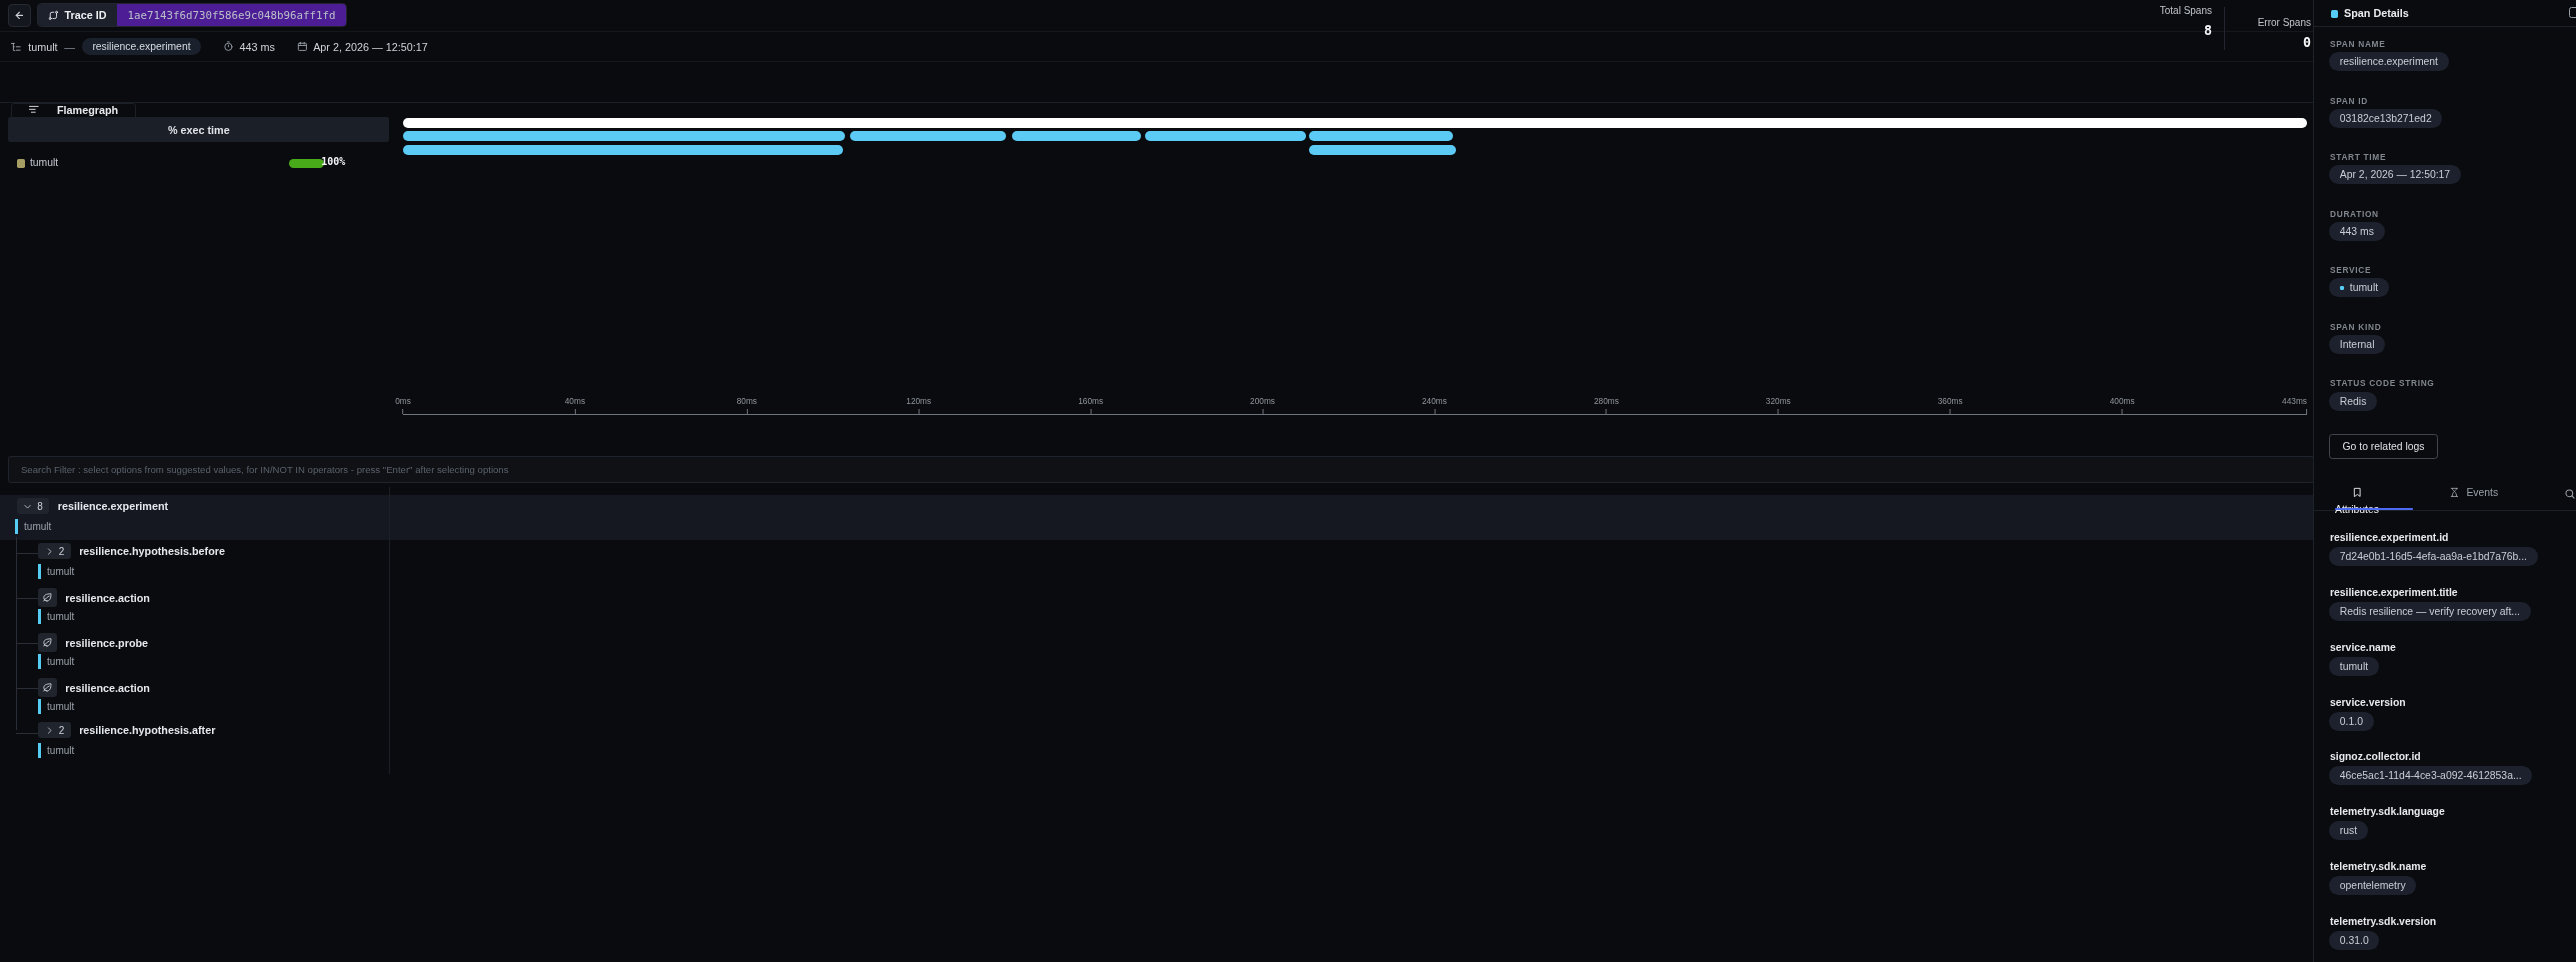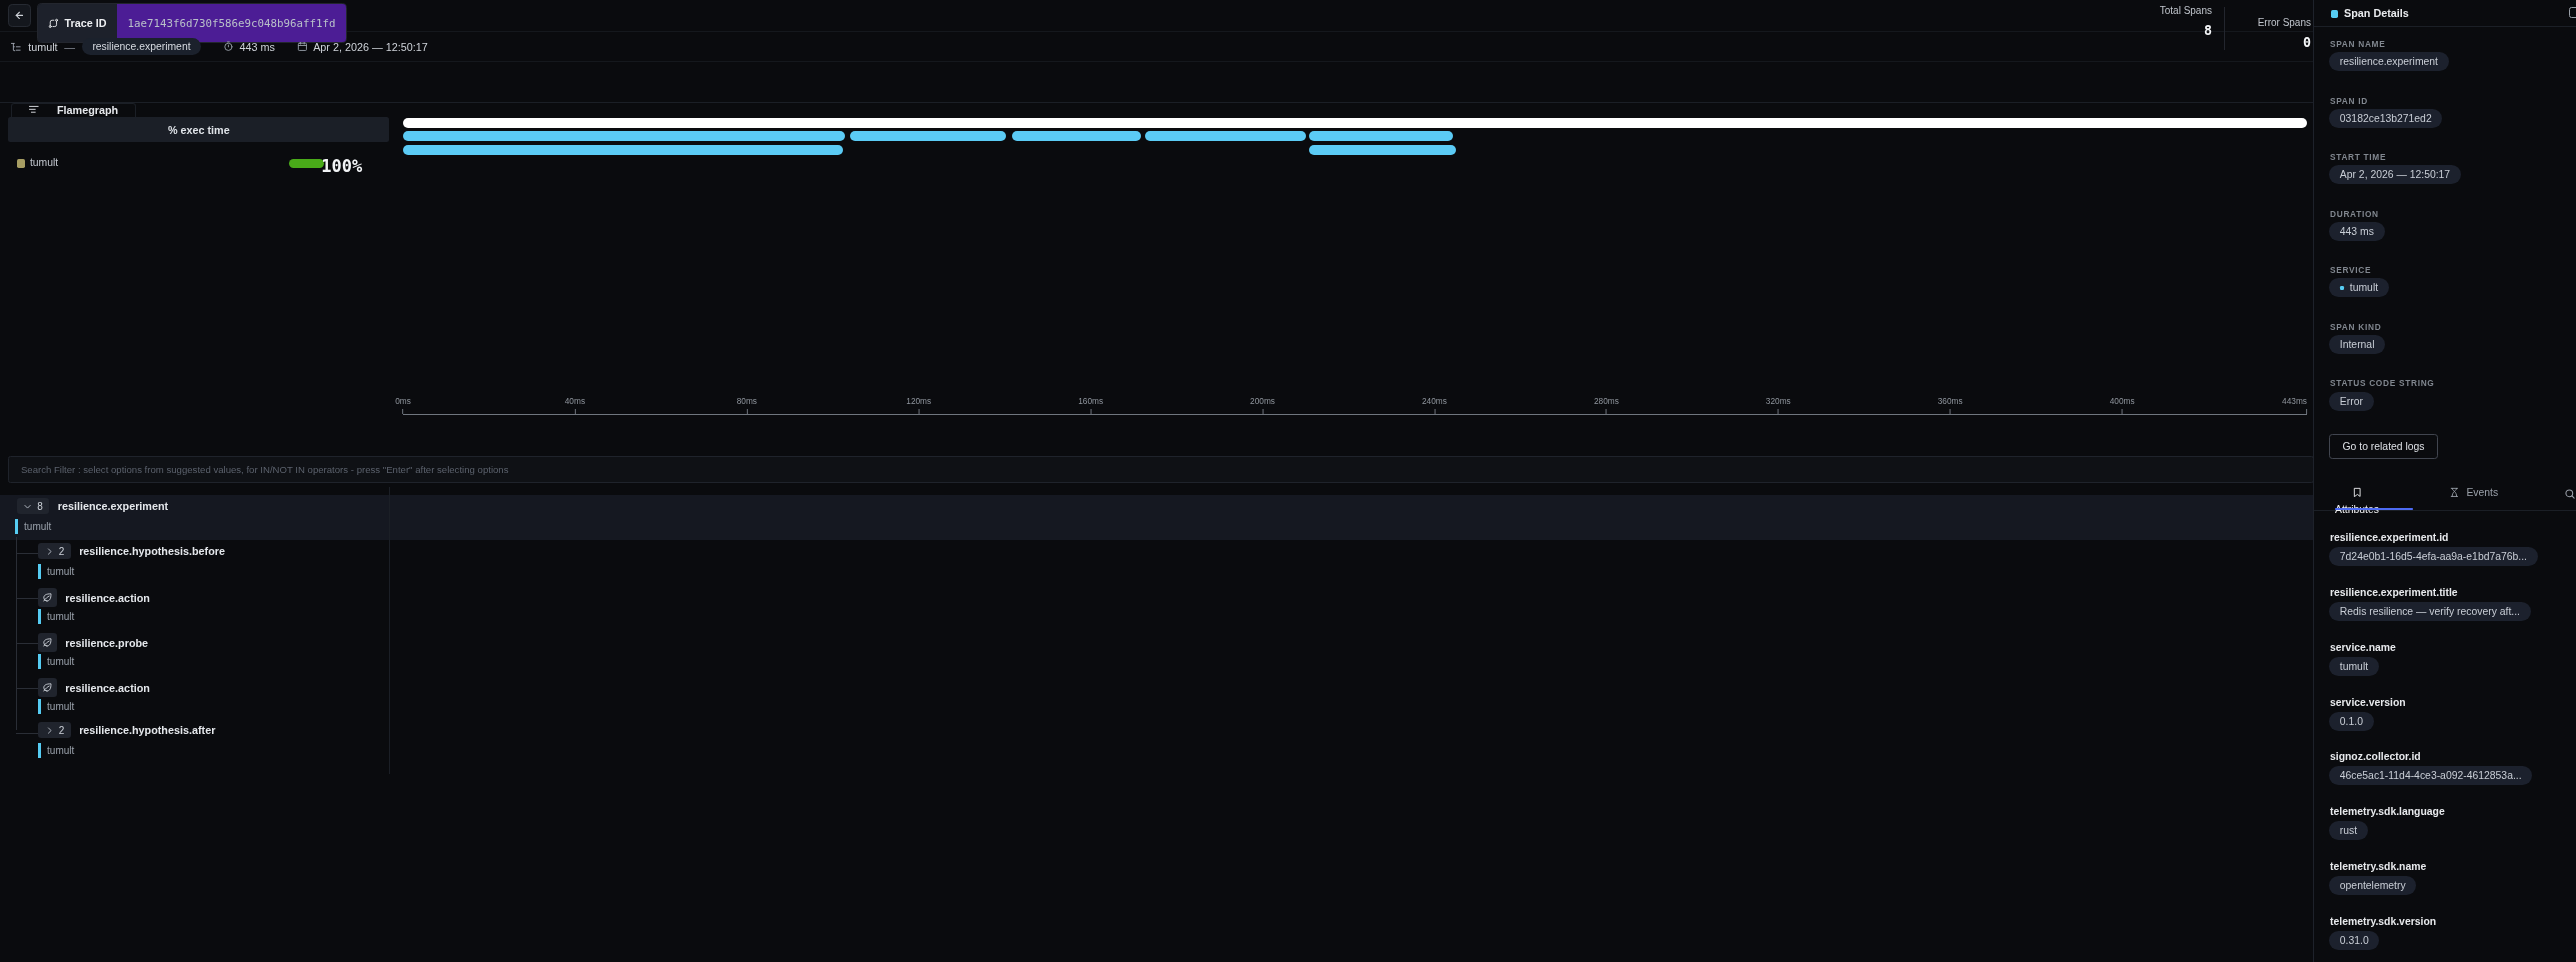--- a/index.html
+++ b/index.html
@@ -4,21 +4,21 @@
 <style>
   * { margin:0; padding:0; box-sizing:border-box; }
   html,body { background:#060708; }
   body { font-family:"Liberation Sans","DejaVu Sans",sans-serif; }
   .app { position:relative; width:2576px; height:963px; background:#0a0b0e; overflow:hidden; color:#dfe2e6; }
   .mono { font-family:"DejaVu Sans Mono",monospace; }
 
   
   .hdr-row1 { position:absolute; left:0; top:0; width:2313px; height:32px; border-bottom:0.8px solid #15181d; }
   .back-btn { position:absolute; left:8.3px; top:4.2px; width:22.4px; height:22.4px; background:#14171d; border:0.8px solid #262a32; border-radius:4.2px; display:flex; align-items:center; justify-content:center; cursor:pointer; }
-  .trace-group { position:absolute; left:37px; top:3.3px; height:40px; display:flex; border-radius:4.2px; overflow:hidden; border:0.8px solid #23262e; }
+  .trace-group { position:absolute; left:37px; top:3.3px; height:24px; display:flex; border-radius:4.2px; overflow:hidden; border:0.8px solid #23262e; }
   .trace-group .seg1 { background:#1d212b; display:flex; align-items:center; gap:5.8px; padding:0 10px; font-size:10.8px; font-weight:bold; color:#eceef1; }
   .trace-group .seg2 { background:#4c1d95; display:flex; align-items:center; padding:0 10.8px; font-size:10.8px; color:#b9c0c9; }
 
   .hdr-row2 { position:absolute; left:0; top:32px; width:2313px; height:30px; border-bottom:0.8px solid #15181d; display:flex; align-items:center; }
   .svc-name { margin-left:6.6px; font-size:10.8px; color:#cfd3d9; }
   .dash-sep { margin:0 6.6px; color:#868c96; font-size:10.8px; }
   .root-span-pill { background:#1b212c; border-radius:11.6px; padding:3.3px 10.8px; font-size:10.4px; color:#d6dae0; }
   .meta-itm { margin-left:21.6px; display:flex; align-items:center; gap:5.8px; font-size:10.8px; color:#cfd3d9; }
 
   .stats { position:absolute; top:5px; left:2125px; height:50px; display:flex; }
@@ -31,21 +31,21 @@
   
   .tabbar { position:absolute; left:0; top:73px; width:2313px; height:30px; border-bottom:0.8px solid #1b1f26; }
   .fg-tab { position:absolute; left:10.8px; top:0; height:30px; padding:0 16.6px; display:flex; align-items:flex-start; gap:17px; background:#0a0b0e; border:0.8px solid #1b1f26; border-bottom:none; border-radius:3.3px 3.3px 0 0; font-size:10.8px; font-weight:600; color:#e6e8ec; cursor:pointer;margin-top:30px; }
 
   
   .exec-hdr { position:absolute; left:8.3px; top:117px; width:381px; height:25px; background:#1b1f27; border-radius:2.5px; display:flex; align-items:center; justify-content:center; font-size:10.8px; font-weight:bold; color:#dfe3e8; }
   .legend-row { position:absolute; left:8.3px; top:156px; width:381px; height:16.6px; }
   .legend-sq { position:absolute; left:8.3px; top:3.3px; width:8.3px; height:8.3px; border-radius:1.7px; }
   .legend-name { position:absolute; left:21.6px; top:0.8px; font-size:10.4px; color:#c3c8cf; }
   .legend-bar { position:absolute; left:281px; top:3.3px; width:35px; height:9.1px; border-radius:5px; }
-  .legend-pct { position:absolute; left:313px; top:0; font-size:17px; font-weight:bold; color:#f2f4f6; font-family:"DejaVu Sans Mono",monospace; }
+  .legend-pct { position:absolute; left:313px; top:0; font-size:10px; font-weight:bold; color:#f2f4f6; font-family:"DejaVu Sans Mono",monospace; }
 
   
   .fg-canvas { position:absolute; left:403px; top:118px; width:1904px; height:40px; }
   .fg-row { position:absolute; left:0; width:100%; height:10px; }
   .fg-bar { position:absolute; top:0; height:10px; border-radius:5px; cursor:pointer; }
 
   
   .axis { position:absolute; left:403px; top:396px; width:1904px; height:18.3px; }
   .axis-line { position:absolute; left:0; bottom:0; width:100%; height:0.8px; background:#70767e; }
   .tick { position:absolute; top:0; transform:translateX(-50%); text-align:center; }
@@ -403,21 +403,21 @@
         <div class="pill sd-pill" style="left: 15px; top: 278px;">
           <div class="svc-dot"></div>
           <span>tumult</span>
         </div>
         <div class="sd-label" style="left: 16px; top: 322px;">SPAN KIND</div>
         <div class="pill sd-pill" style="left: 15px; top: 335px;">
           <span>Internal</span>
         </div>
         <div class="sd-label" style="left: 16px; top: 378px;">STATUS CODE STRING</div>
         <div class="pill sd-pill" style="left: 15px; top: 392px;">
-          <span>Error</span>
+          <span>Redis</span>
         </div>
       </div>
     <button class="logs-btn">Go to related logs</button>
     <div class="side-tabs">
       <div class="side-tab active" style="left:21px">
         <span>
           <svg width="10.8" height="10.8" viewBox="0 0 24 24" fill="none" stroke="#f1f2f4" stroke-width="2" stroke-linecap="round" stroke-linejoin="round">
               <path d="M6 3h12v18l-6-4.5L6 21z"></path>
             </svg>
         </span>

